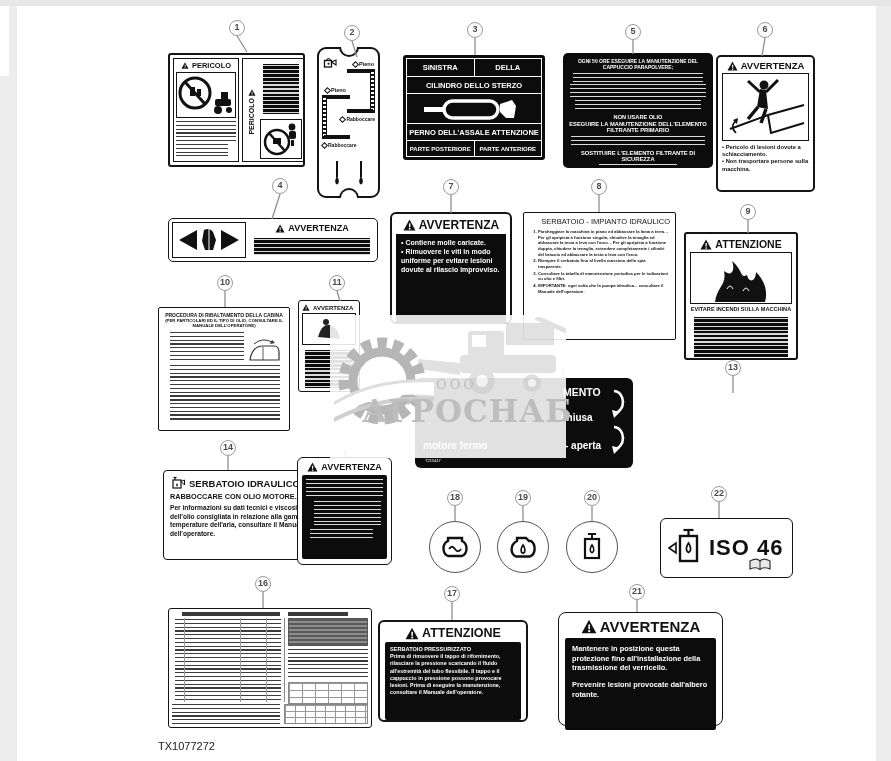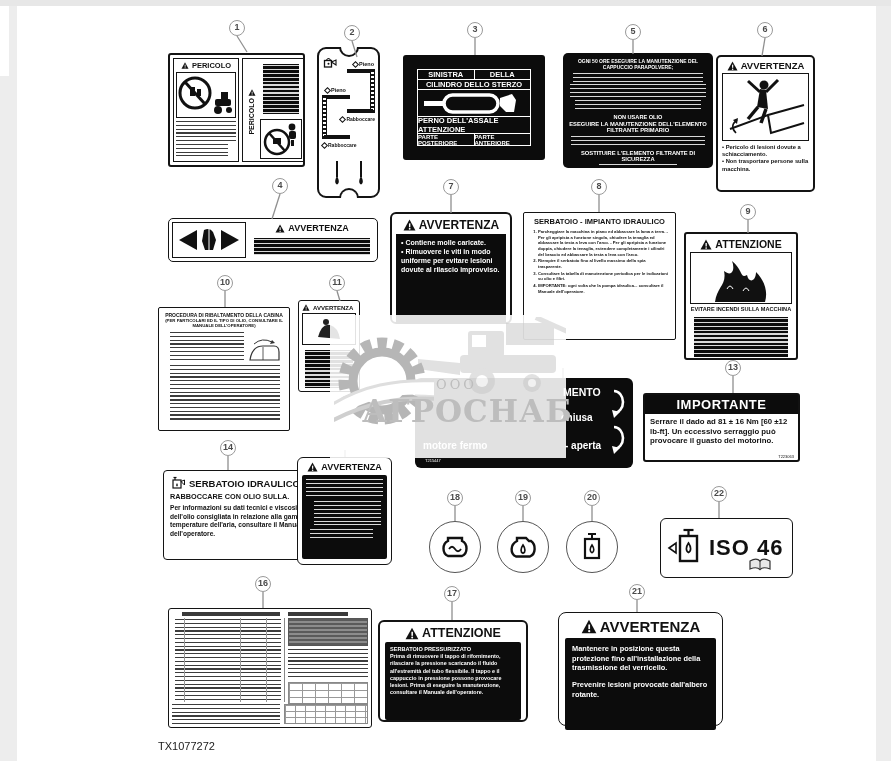--- a/index.html
+++ b/index.html
@@ -155,21 +155,21 @@
     <svg class="abs" style="left:13px;top:112px;" width="10" height="26" viewBox="0 0 10 26">
         <line x1="5" y1="0" x2="5" y2="16" stroke="#111" stroke-width="2"></line>
         <path d="M5,15 C2.6,19 2.6,22.5 5,23.6 C7.4,22.5 7.4,19 5,15 Z" fill="#111"></path>
       </svg>
     <svg class="abs" style="left:37px;top:112px;" width="10" height="26" viewBox="0 0 10 26">
         <line x1="5" y1="0" x2="5" y2="16" stroke="#111" stroke-width="2"></line>
         <path d="M5,15 C2.6,19 2.6,22.5 5,23.6 C7.4,22.5 7.4,19 5,15 Z" fill="#111"></path>
       </svg>
   </div>
 
-  <div class="abs blk" style="left:403px;top:55px;width:142px;height:105px;border-radius:3px;padding:14px;">
+  <div class="abs blk" style="left:403px;top:55px;width:142px;height:105px;border-radius:3px;padding:3px;">
     <div style="border:1px solid #fff;height:100%;box-sizing:border-box;display:flex;flex-direction:column;">
       <div style="display:flex;height:17px;border-bottom:1px solid #fff;">
         <div class="ttl" style="flex:1;font-size:7.5px;border-right:1px solid #fff;">
             <span>SINISTRA</span>
           </div>
         <div class="ttl" style="flex:1;font-size:7.5px;">
             <span>DELLA</span>
           </div>
       </div>
       <div class="ttl" style="height:16px;font-size:7.5px;border-bottom:1px solid #fff;align-items:center;">
@@ -267,21 +267,21 @@
         </svg>
         <span>AVVERTENZA</span>
       </div>
     <div class="blk" style="margin-top:2px;height:82px;padding:4px 5px;font-size:7px;font-weight:bold;line-height:1.3;">
       <div>• <span>Contiene molle caricate.</span></div>
       <div>• <span>Rimuovere le viti in modo uniforme per evitare lesioni dovute al rilascio improvviso.</span></div>
     </div>
   </div>
 
   <div class="abs" style="left:523px;top:212px;width:153px;height:128px;border:1px solid #141414;border-radius:2px;background:#fff;padding:4px 5px;">
-    <div style="font-size:7.5px;font-weight:bold;text-align:center;">SERBATOIO - IMPIANTO IDRAULICO</div>
+    <div style="font-size:7.5px;font-weight:normal;text-align:right;">SERBATOIO - IMPIANTO IDRAULICO</div>
     <ol style="margin:3px 0 0;padding-left:9px;font-size:4.2px;font-weight:bold;line-height:1.35;">
       <li>Parcheggiare la macchina in piano ed abbassare la lama a terra. - Per gli apripista a funzione singola, chiudere la tenaglia ed abbassare la testa a leva con l'arco. - Per gli apripista a funzione doppia, chiudere la tenaglia, estendere completamente i cilindri del braccio ed abbassare la testa a leva con l'arco.</li>
       <li style="margin-top:1px;">Riempire il serbatoio fino al livello massimo della spia trasparente.</li>
       <li style="margin-top:1px;">Consultare la tabella di manutenzione periodica per le indicazioni su olio e filtri.</li>
       <li style="margin-top:1px;">IMPORTANTE: ogni volta che la pompa idraulica... consultare il Manuale dell'operatore.</li>
     </ol>
   </div>
 
   <div class="lbl" style="left:684px;top:232px;width:114px;height:128px;border-radius:3px;padding:4px;">
     <div class="ttl" style="font-size:10.5px;">
@@ -345,40 +345,33 @@
         <path d="M3,3 A9,11 0 0 1 3,25" fill="none" stroke="#fff" stroke-width="2.6"></path>
         <polygon points="1,22 9,24 3,30" fill="#fff"></polygon>
       </svg>
     <svg class="abs" style="left:196px;top:46px;" width="16" height="30" viewBox="0 0 16 30">
         <path d="M3,3 A9,11 0 0 1 3,25" fill="none" stroke="#fff" stroke-width="2.6"></path>
         <polygon points="1,22 9,24 3,30" fill="#fff"></polygon>
       </svg>
     <span class="small-code" style="left:10px;top:80px;">T215447</span>
   </div>
 
-  <div class="abs" style="left:643px;top:393px;width:157px;height:69px;border:2.5px solid #111;border-radius:3px;background:#fff;">
-    <div class="blk ttl" style="height:19px;font-size:13px;letter-spacing:0.5px;">
-        <span>IMPORTANTE</span>
-      </div>
-    <div style="padding:3px 5px;font-size:7.8px;font-weight:bold;line-height:1.25;">Serrare il dado ad 81 ± 16 Nm [60 ±12 lb-ft]. Un eccessivo serraggio può provocare il guasto del motorino.</div>
-    <span class="abs" style="right:4px;bottom:1px;font-size:4px;color:#111;">T223063</span>
-  </div>
 
   <div class="lbl" style="left:163px;top:470px;width:167px;height:90px;border-width:1.5px;border-radius:4px;padding:5px 6px;">
     <div style="display:flex;align-items:center;gap:4px;">
       <svg width="15" height="14" viewBox="0 0 15 14">
         <rect x="3" y="4" width="8" height="8" fill="none" stroke="#111" stroke-width="1.2"></rect>
         <path d="M11,5.5 L14.5,4 V9 Z" fill="none" stroke="#111" stroke-width="1"></path>
         <line x1="5" y1="4" x2="5" y2="1.5" stroke="#111" stroke-width="1.2"></line>
           <line x1="3.5" y1="1.5" x2="6.5" y2="1.5" stroke="#111" stroke-width="1.2"></line>
         <path d="M7,7 C5.9,8.6 5.9,10 7,10.5 C8.1,10 8.1,8.6 7,7 Z" fill="#111"></path>
       </svg>
       <span style="font-size:9.5px;font-weight:bold;">SERBATOIO IDRAULICO</span>
     </div>
-    <div style="font-size:7.3px;font-weight:bold;margin-top:2px;">RABBOCCARE CON OLIO SULLA.</div>
+    <div style="font-size:7.3px;font-weight:bold;margin-top:2px;">RABBOCCARE CON OLIO MOTORE.</div>
     <div style="font-size:6.6px;font-weight:600;line-height:1.3;margin-top:3px;">Per informazioni su dati tecnici e viscosità dell'olio consigliata in relazione alla gamma di temperature dell'aria, consultare il Manuale dell'operatore.</div>
   </div>
 
   <div class="lbl" style="left:297px;top:457px;width:95px;height:108px;border-width:1.5px;border-radius:6px;padding:4px;">
     <div class="ttl" style="font-size:9px;">
         <svg class="tri" width="11" height="10" viewBox="0 0 24 22">
           <path d="M12 1 L23 21 H1 Z" fill="#111"></path>
           <rect x="11" y="8" width="2.6" height="7" fill="#fff"></rect>
           <circle cx="12.3" cy="18" r="1.7" fill="#fff"></circle>
         </svg>

